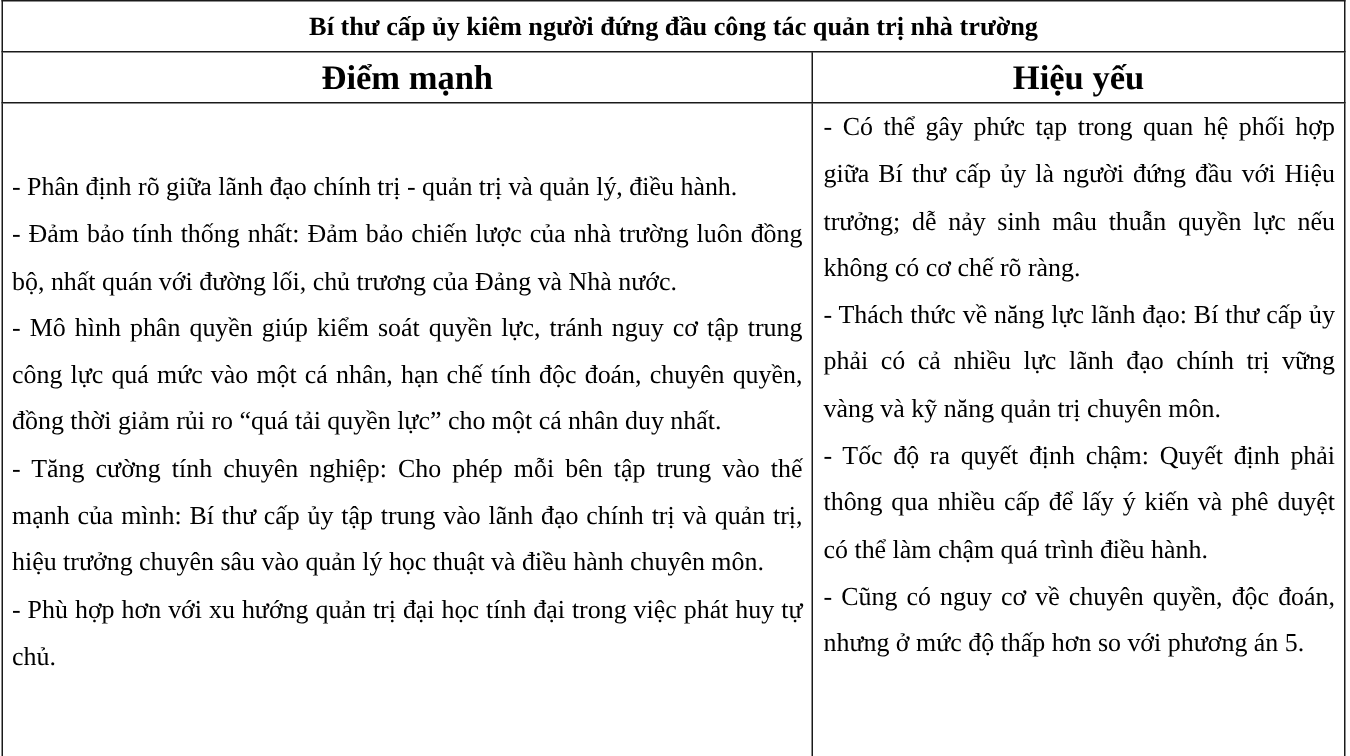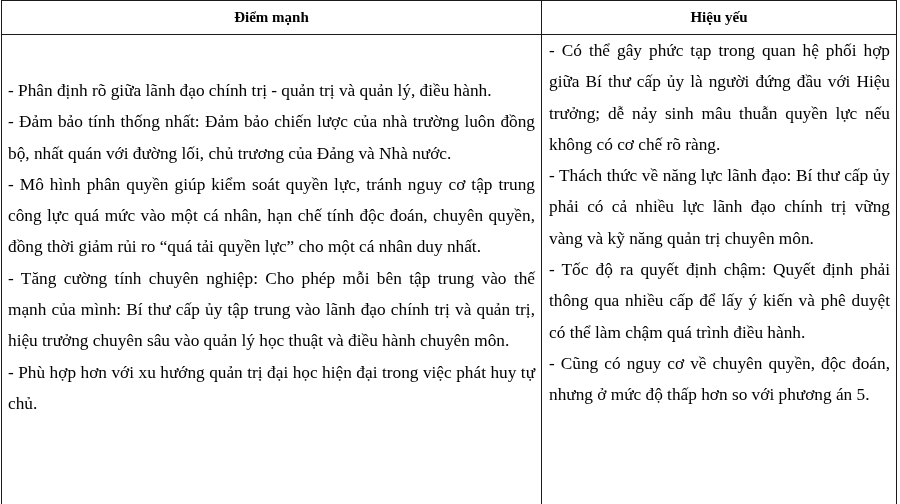--- a/index.html
+++ b/index.html
@@ -30,21 +30,21 @@
     }
     .title-row th {
       height: 33px;
       font-size: 17.5px;
       font-weight: bold;
       text-align: center;
       vertical-align: middle;
     }
     .head-row th {
       height: 33px;
-      font-size: 15px;
+      font-size: 23px;
       font-weight: bold;
       text-align: center;
       vertical-align: middle;
     }
     .col-left { width: 540px; }
     .col-right { width: 355px; }
     .cell-content {
       font-size: 17.3px;
       line-height: 31.3px;
       padding-top: 0px;
@@ -68,32 +68,35 @@
   </style>
 </head>
 <body>
 
 <table class="doc-table">
   <colgroup>
     <col class="col-left">
     <col class="col-right">
   </colgroup>
   <tbody>
+      <tr class="title-row">
+    <th colspan="2">Bí thư cấp ủy kiêm người đứng đầu công tác quản trị nhà trường</th>
+  </tr>
   <tr class="head-row">
     <th>Điểm mạnh</th>
     <th>Hiệu yếu</th>
   </tr>
   <tr>
     <td class="left-cell">
       <div class="cell-content">
         <p class="para">- Phân định rõ giữa lãnh đạo chính trị - quản trị và quản lý, điều hành.</p>
         <p class="para">- Đảm bảo tính thống nhất: Đảm bảo chiến lược của nhà trường luôn đồng bộ, nhất quán với đường lối, chủ trương của Đảng và Nhà nước.</p>
         <p class="para">- Mô hình phân quyền giúp kiểm soát quyền lực, tránh nguy cơ tập trung công lực quá mức vào một cá nhân, hạn chế tính độc đoán, chuyên quyền, đồng thời giảm rủi ro “quá tải quyền lực” cho một cá nhân duy nhất.</p>
         <p class="para">- Tăng cường tính chuyên nghiệp: Cho phép mỗi bên tập trung vào thế mạnh của mình: Bí thư cấp ủy tập trung vào lãnh đạo chính trị và quản trị, hiệu trưởng chuyên sâu vào quản lý học thuật và điều hành chuyên môn.</p>
-        <p class="para">- Phù hợp hơn với xu hướng quản trị đại học hiện đại trong việc phát huy tự chủ.</p>
+        <p class="para">- Phù hợp hơn với xu hướng quản trị đại học tính đại trong việc phát huy tự chủ.</p>
       </div>
     </td>
     <td class="right-cell">
       <div class="cell-content">
         <p class="para">- Có thể gây phức tạp trong quan hệ phối hợp giữa Bí thư cấp ủy là người đứng đầu với Hiệu trưởng; dễ nảy sinh mâu thuẫn quyền lực nếu không có cơ chế rõ ràng.</p>
         <p class="para">- Thách thức về năng lực lãnh đạo: Bí thư cấp ủy phải có cả nhiều lực lãnh đạo chính trị vững vàng và kỹ năng quản trị chuyên môn.</p>
         <p class="para">- Tốc độ ra quyết định chậm: Quyết định phải thông qua nhiều cấp để lấy ý kiến và phê duyệt có thể làm chậm quá trình điều hành.</p>
         <p class="para">- Cũng có nguy cơ về chuyên quyền, độc đoán, nhưng ở mức độ thấp hơn so với phương án 5.</p>
       </div>
     </td>

